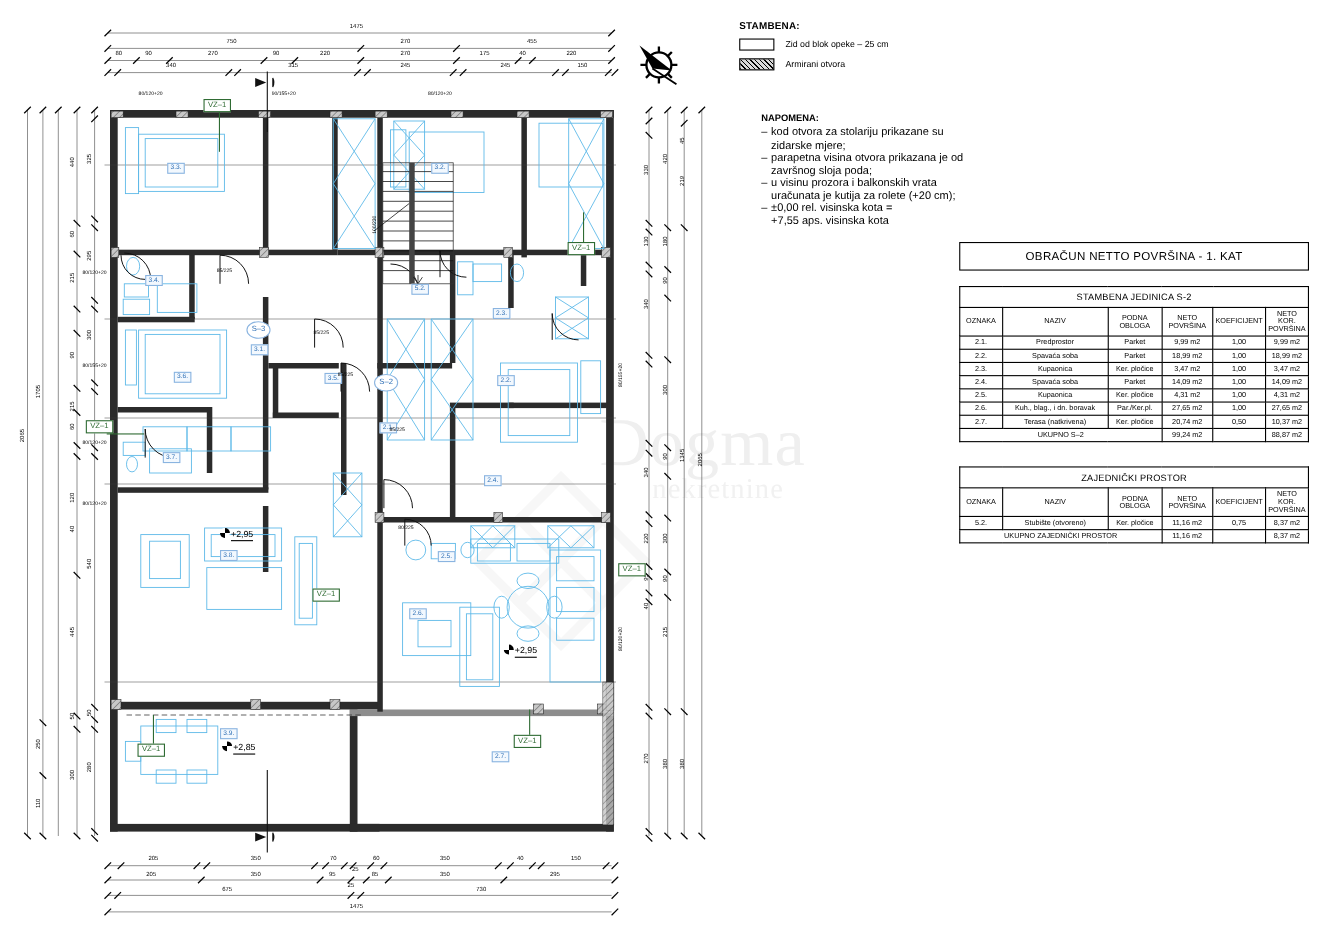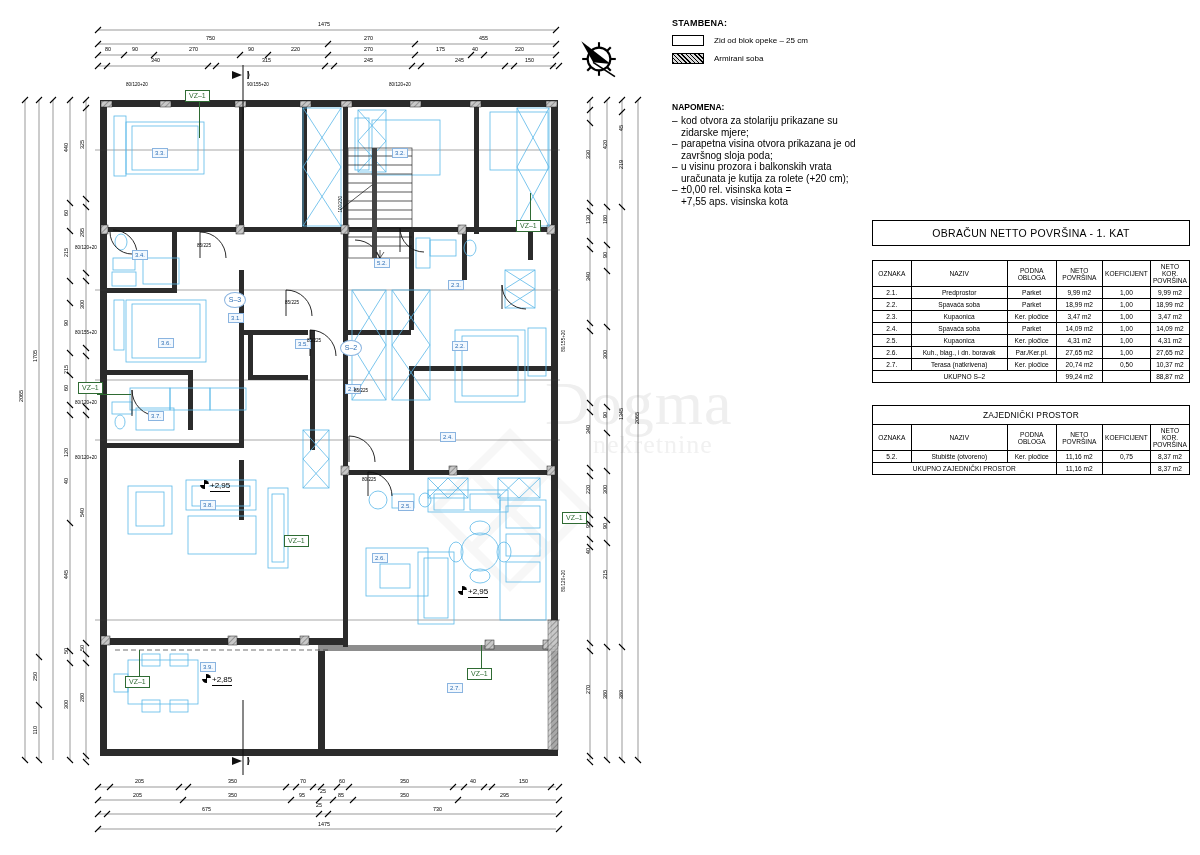--- a/index.html
+++ b/index.html
@@ -12,21 +12,21 @@
 
   
   #legend-block{left:672px;top:18px;width:300px;}
   .legend-title{font-size:9px;font-weight:bold;letter-spacing:.2px;}
   .legend-row{display:flex;align-items:center;margin-top:7px;}
   .sw{width:30px;height:9px;border:1px solid #000;background:#fff;margin-right:10px;flex:0 0 auto;}
   .sw.hatch{background:
      repeating-linear-gradient(45deg,#000 0 1px,transparent 1px 3px),#d8d8d8;}
   .legend-label{font-size:8px;}
 
-  #notes-block{left:672px;top:102px;width:290px;}
+  #notes-block{left:692px;top:102px;width:290px;}
   .notes-title{font-size:8.5px;font-weight:bold;margin-bottom:3px;}
   .note{font-size:10px;line-height:11.5px;padding-left:9px;position:relative;margin-bottom:0;}
   .note:before{content:"\2013";position:absolute;left:0;top:0;}
   .note .cont{display:block;padding-left:0;}
 
   
   #table-area{left:872px;top:220px;width:318px;}
   .tbl-banner{border:1.6px solid #000;padding:6px 0;text-align:center;
               font-size:10.5px;letter-spacing:.3px;background:#fff;}
   table.calc{border-collapse:collapse;width:100%;background:#fff;margin-top:14px;
@@ -97,21 +97,21 @@
   </svg>
 
   <div class="abs" id="legend-block">
     <div class="legend-title">STAMBENA:</div>
     <div class="legend-row">
       <span class="sw"></span>
       <span class="legend-label">Zid od blok opeke – 25 cm</span>
     </div>
     <div class="legend-row">
       <span class="sw hatch"></span>
-      <span class="legend-label">Armirani soba</span>
+      <span class="legend-label">Armirani otvora</span>
     </div>
   </div>
 
   <div class="abs" id="notes-block">
     <div class="notes-title">NAPOMENA:</div>
     <div class="note">
       <span>kod otvora za stolariju prikazane su</span>
       <span class="cont">zidarske mjere;</span>
     </div>
     <div class="note">
@@ -142,20 +142,23 @@
     </g>
     <path d="M8 8 L78 62 L36 58 Z" fill="#000"></path>
     <line x1="36" y1="58" x2="88" y2="92" stroke="#000" stroke-width="4"></line>
   </svg>
 
   <div class="abs" id="table-area">
     <div class="tbl-banner">OBRAČUN NETTO POVRŠINA - 1. KAT</div>
 
     <table class="calc">
       <tbody>
+        <tr>
+            <td class="sec" colspan="6">STAMBENA JEDINICA S-2</td>
+          </tr>
         <tr>
           <td class="c-ozn"><span>OZNAKA</span></td>
           <td class="c-naz"><span>NAZIV</span></td>
           <td class="c-pod"><span>PODNA</span><br><span>OBLOGA</span></td>
           <td class="c-neto"><span>NETO</span><br><span>POVRŠINA</span></td>
           <td class="c-koef"><span>KOEFICIJENT</span></td>
           <td class="c-netok"><span>NETO  KOR.</span><br><span>POVRŠINA</span></td>
         </tr>
         <tr>
             <td class="l">2.1.</td>

